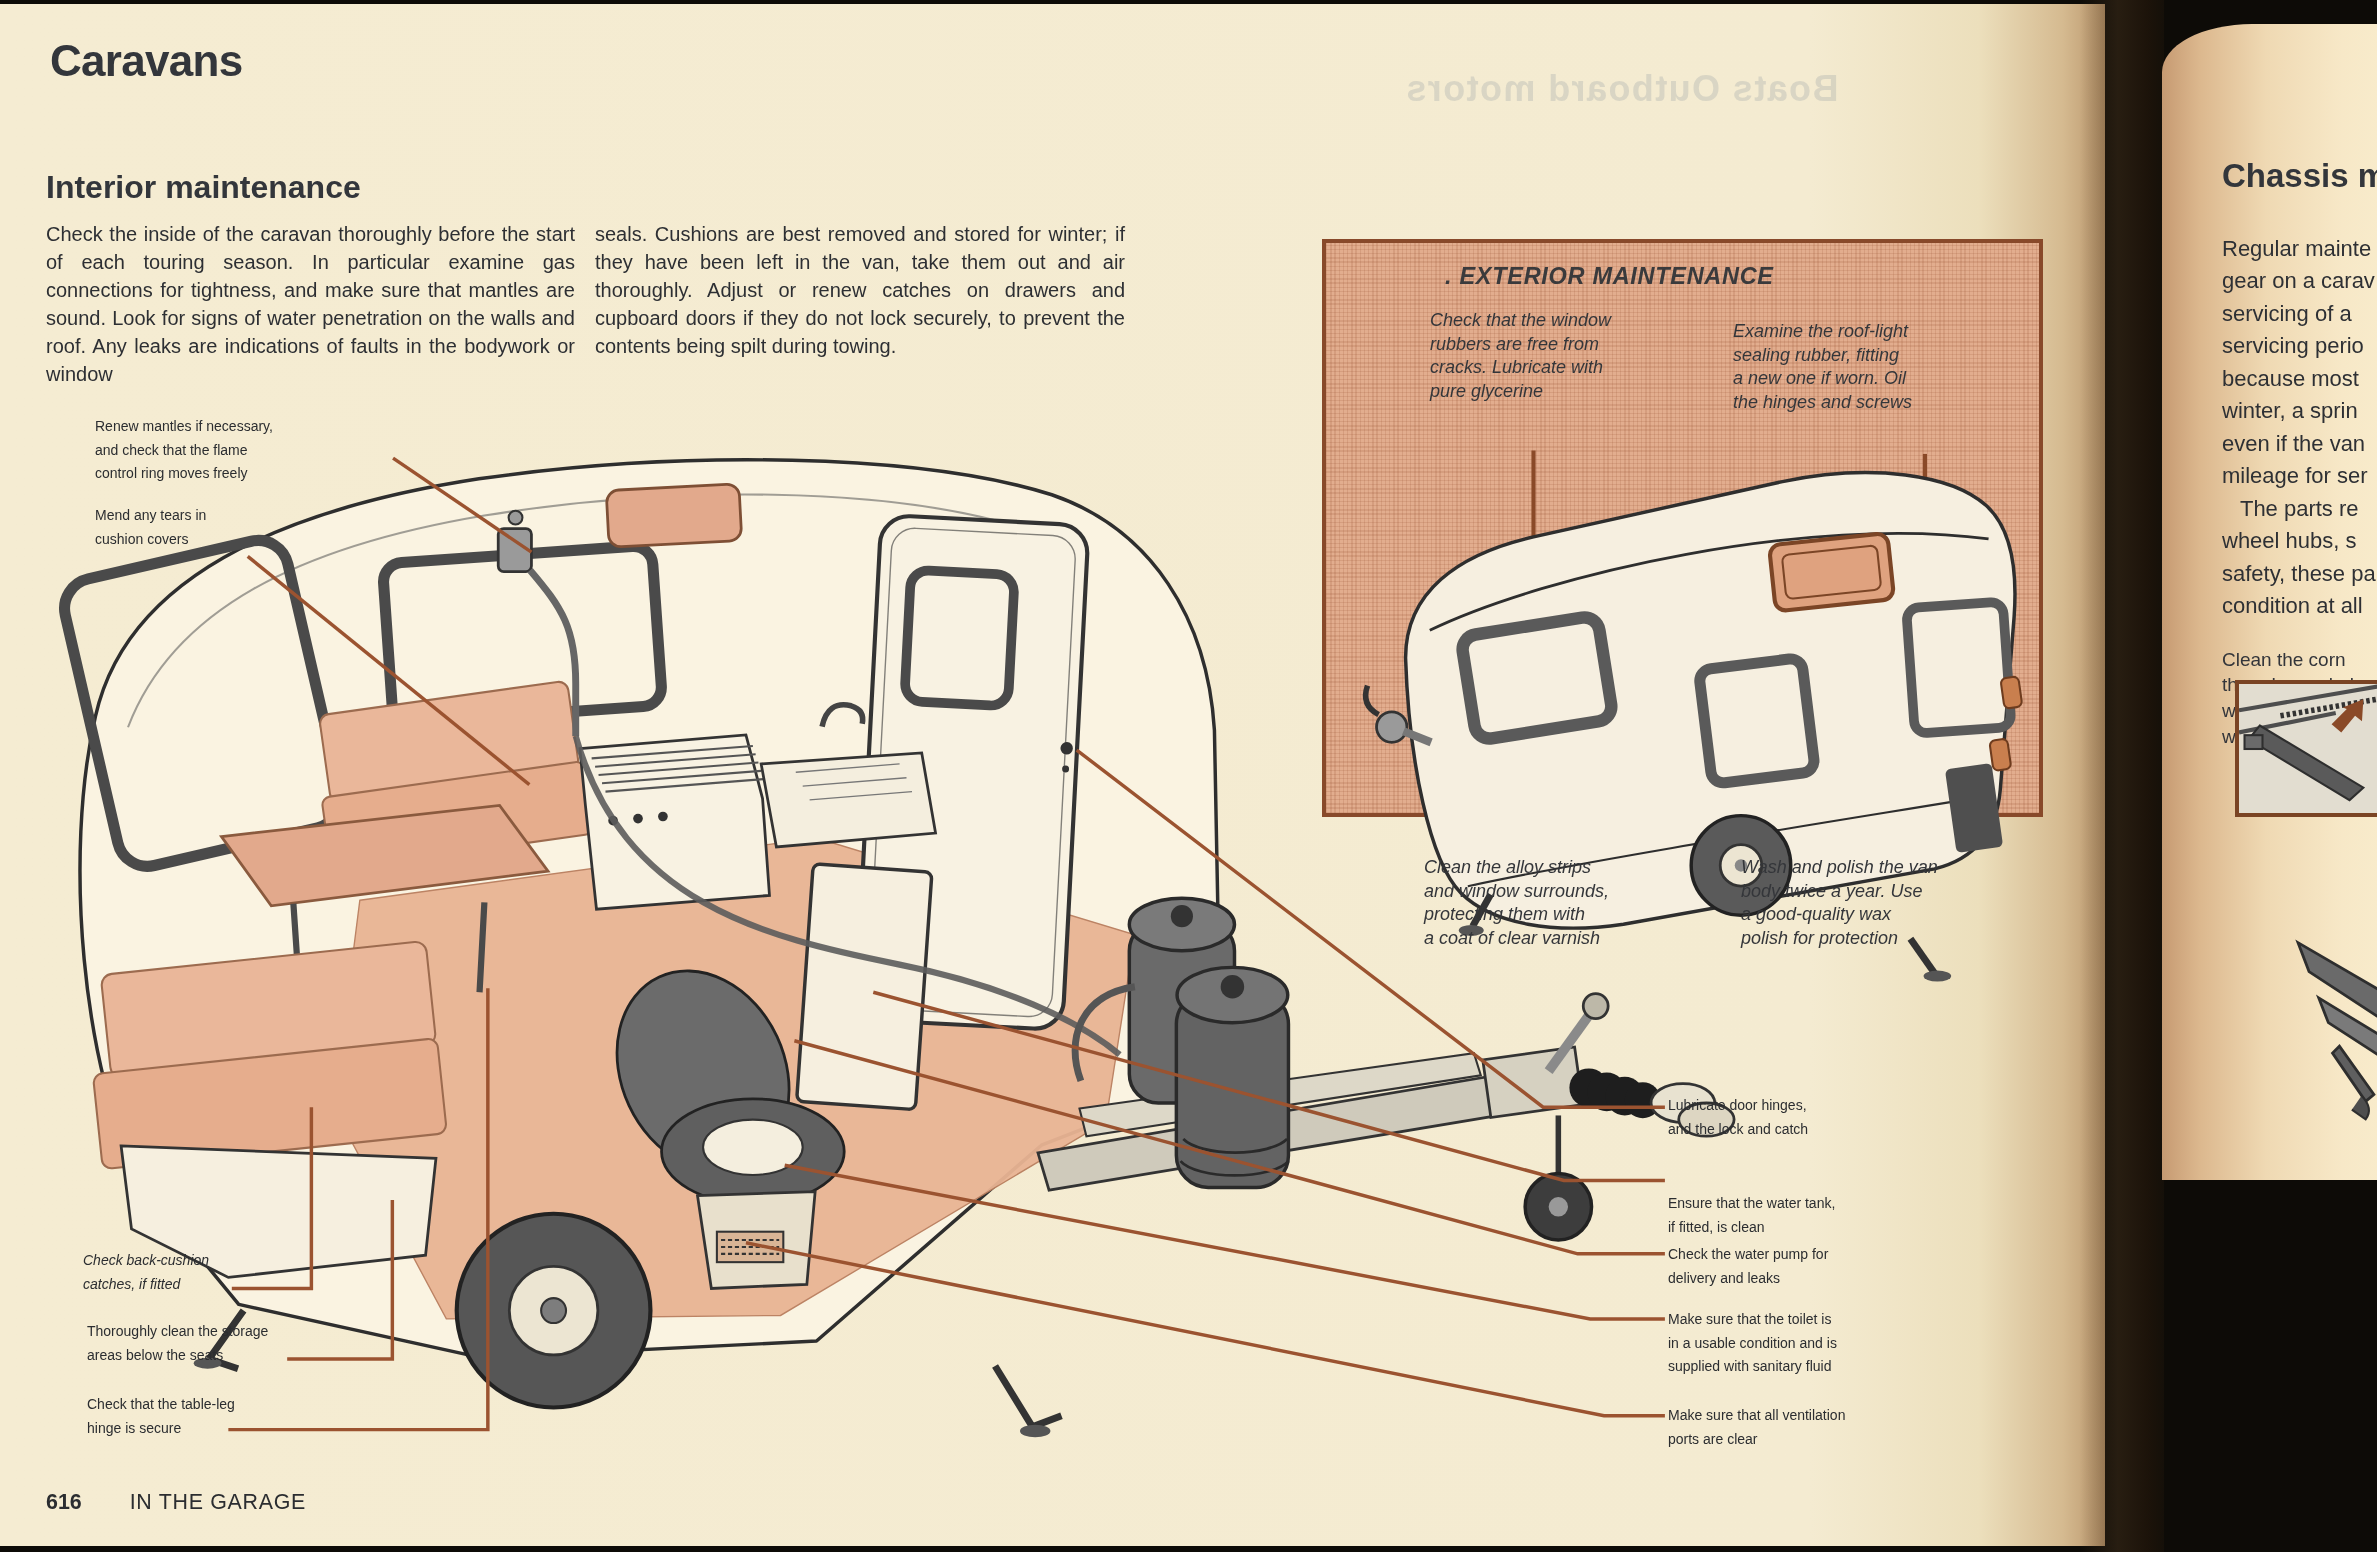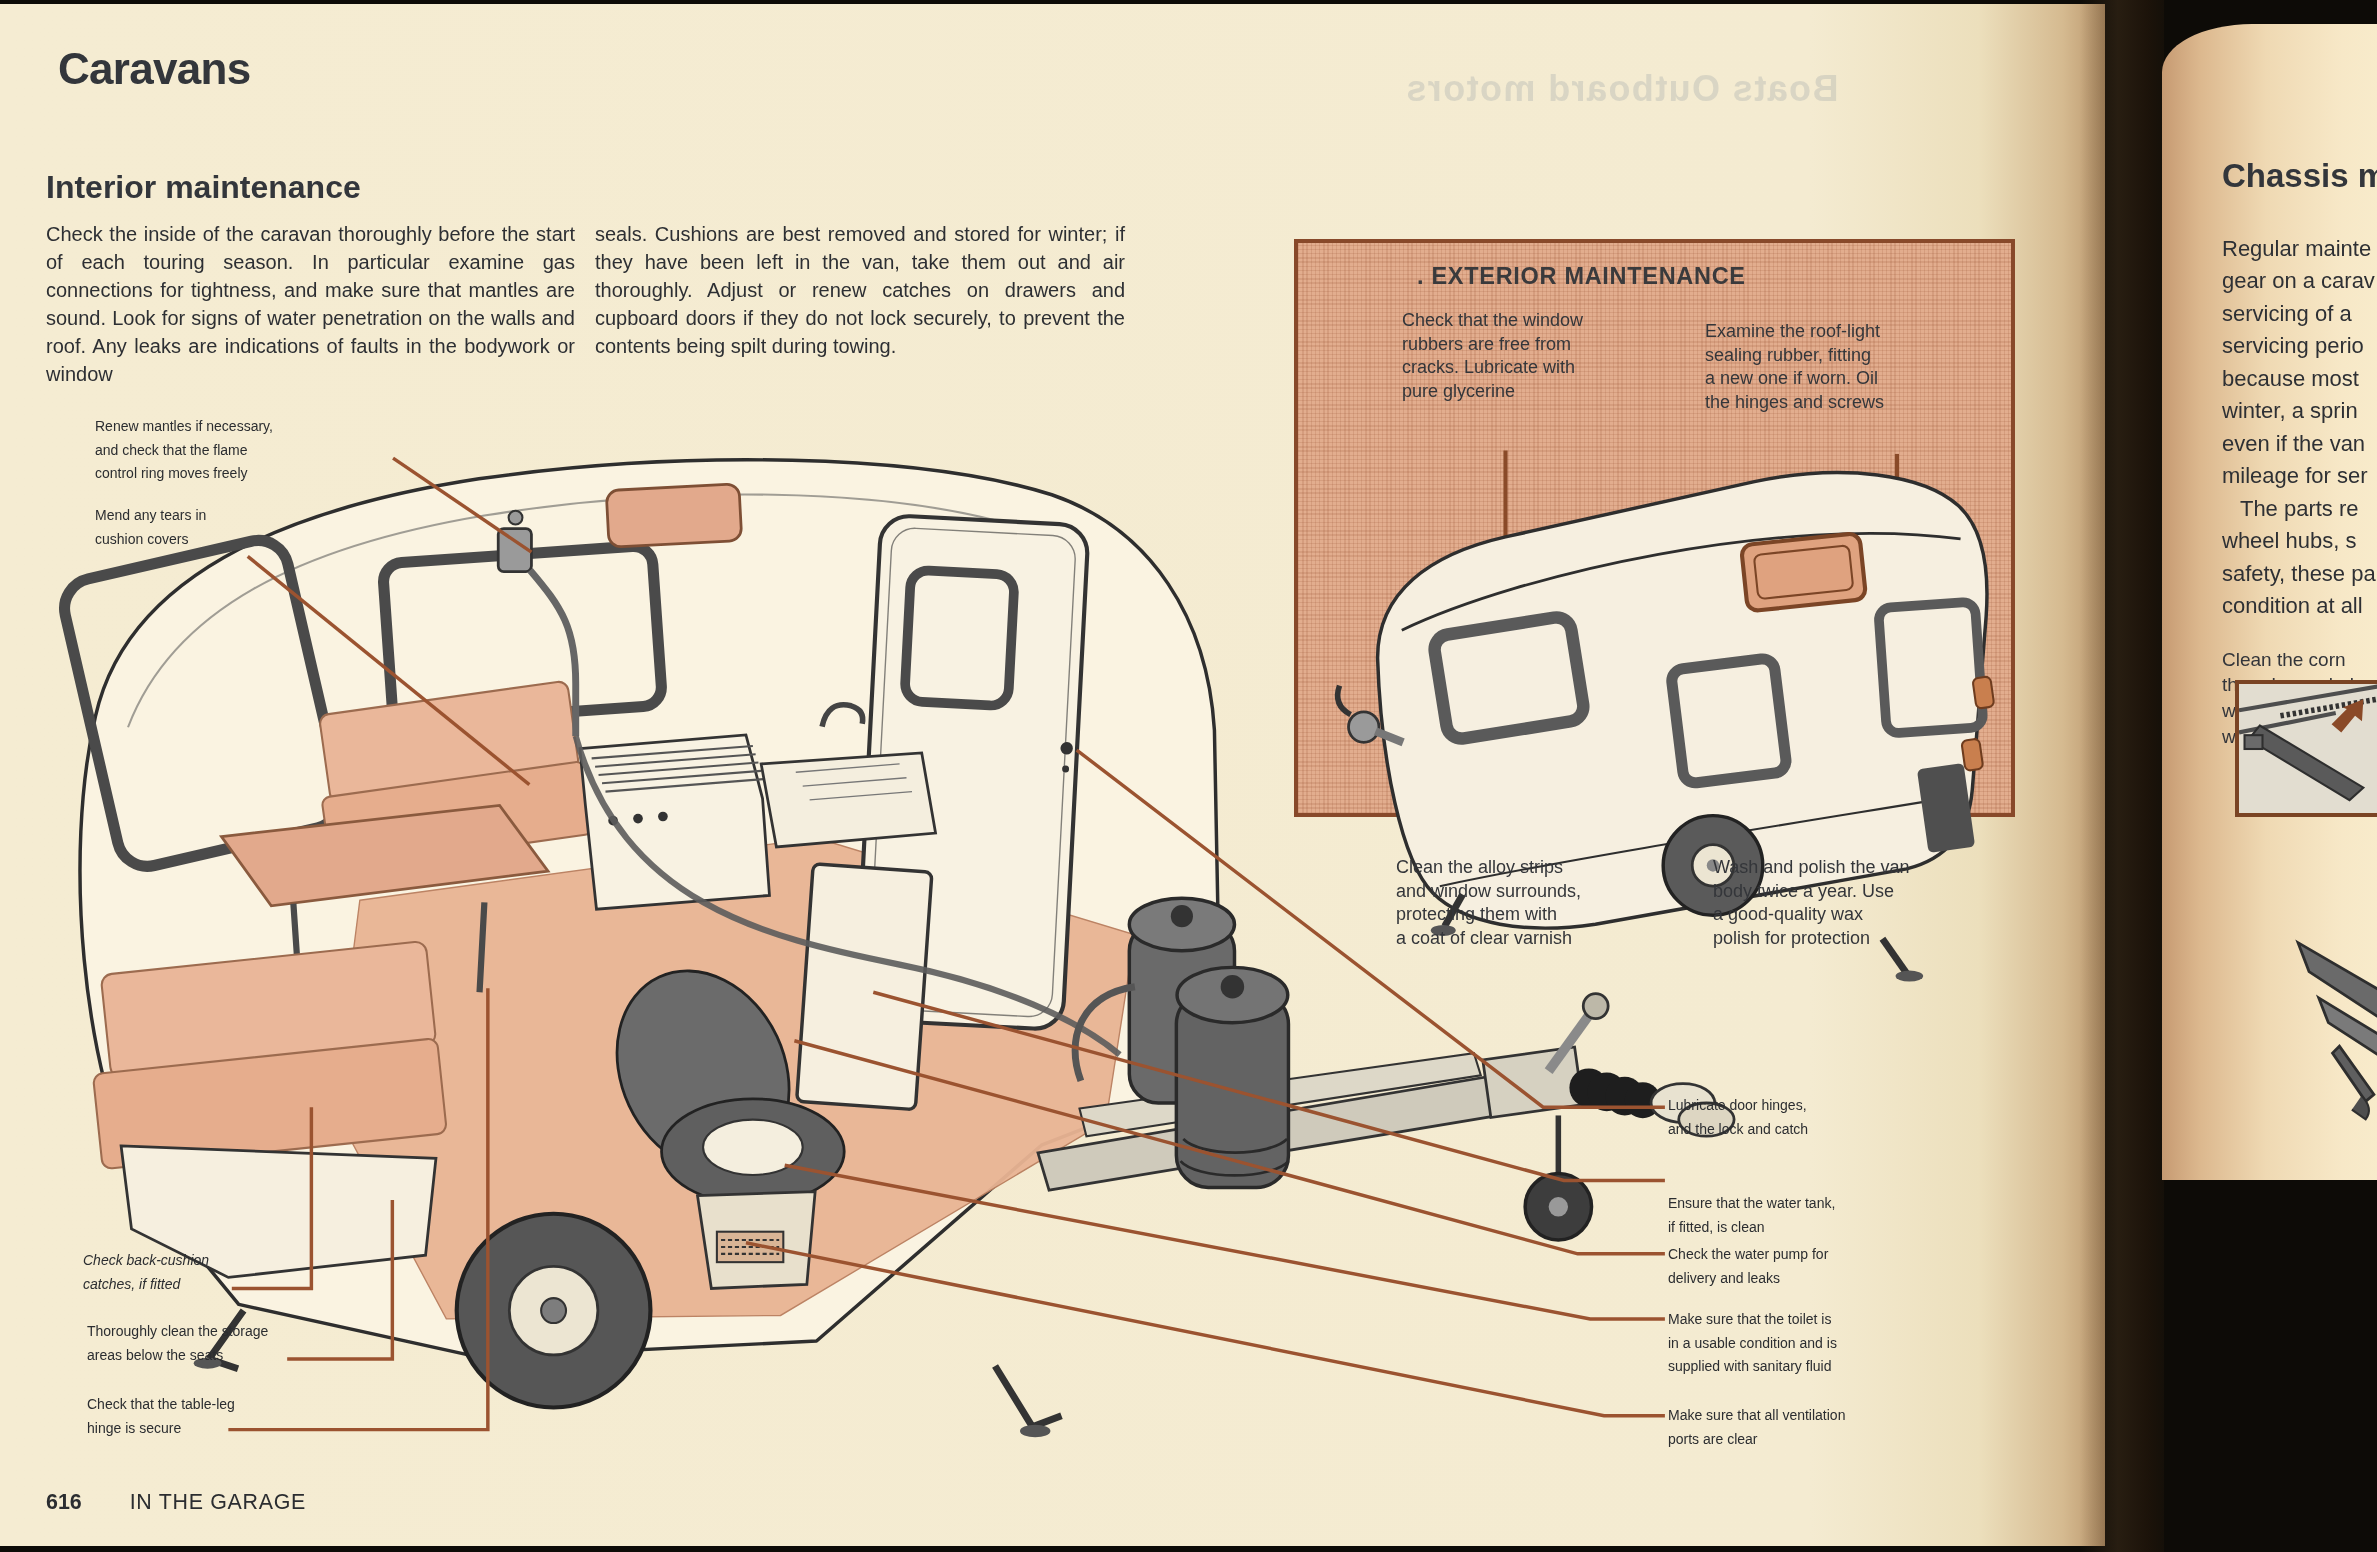--- a/index.html
+++ b/index.html
@@ -24,21 +24,21 @@
     background:linear-gradient(to right,#c69a72 0px,#dcb88e 38px,#efd9b3 104px,#f7e8c7 180px,#f8ebcb 100%);
     overflow:hidden;
   }
   .ghost{
     position:absolute;left:1405px;top:64px;
     font-size:36px;font-weight:bold;color:rgba(125,138,152,.22);
     transform:scaleX(-1);letter-spacing:1.4px;white-space:nowrap;z-index:1;
   }
   #main-illust{position:absolute;left:0;top:0;z-index:2;}
   .page-title{
-    position:absolute;left:46px;top:28px;margin:12px;z-index:3;
+    position:absolute;left:46px;top:28px;margin:4px;z-index:3;
     font-size:44px;font-weight:bold;color:#33363b;letter-spacing:-0.7px;
   }
   .section-heading{
     position:absolute;left:46px;top:165px;margin:0;z-index:3;
     font-size:32px;font-weight:bold;color:#33363b;
   }
   .col{
     position:absolute;top:216px;margin:0;z-index:3;
     font-size:20px;line-height:28px;color:#2d2f33;text-align:justify;
   }
@@ -55,26 +55,27 @@
   .co-tableleg{left:87px;top:1389px;}
   .co-hinges{left:1668px;top:1090px;}
   .co-watertank{left:1668px;top:1165px;margin-top:23px;}
   .co-waterpump{left:1668px;top:1239px;}
   .co-toilet{left:1668px;top:1304px;}
   .co-vents{left:1668px;top:1400px;}
   .footer{position:absolute;left:46px;top:1486px;z-index:4;display:flex;gap:48px;}
   .footer .num{font-size:21.4px;font-weight:bold;color:#2b2d30;}
   .footer .sec{font-size:21.4px;color:#2b2d30;letter-spacing:0.7px;text-align:center;}
   .ext-box{
-    position:absolute;left:1294px;top:235px;width:721px;height:578px;z-index:5;
+    position:absolute;left:1322px;top:235px;width:721px;height:578px;z-index:5;
     border:4.8px solid #88492a;box-sizing:border-box;
     background:
       repeating-linear-gradient(0deg, rgba(146,74,42,.16) 0 1.4px, rgba(0,0,0,0) 1.4px 4.2px),
       repeating-linear-gradient(90deg, rgba(146,74,42,.16) 0 1.4px, rgba(0,0,0,0) 1.4px 4.2px),
       #e2ad8e;
+    font-style: italic;
   }
   .ext-title{
     position:absolute;left:119px;top:19.4px;
     font-size:23.5px;font-weight:bold;color:#3a3a3c;letter-spacing:0.7px;white-space:nowrap;
   }
   .ext-co{position:absolute;font-size:18px;line-height:23.5px;color:#34363a;white-space:pre-line;z-index:2;}
   .eco-wr{left:104px;top:66px;}
   .eco-rl{left:407px;top:77px;}
   .eco-al{left:98px;top:613px;}
   .eco-wp{left:415px;top:613px;}

